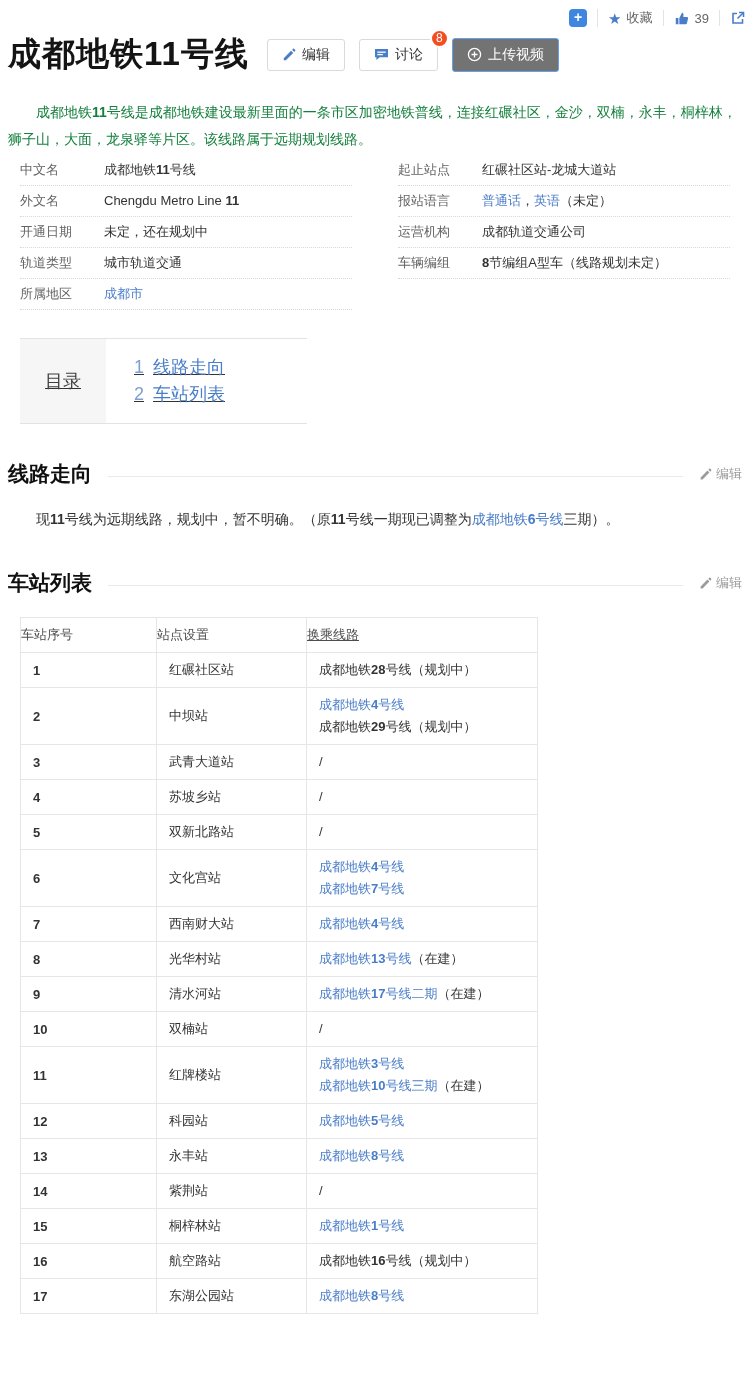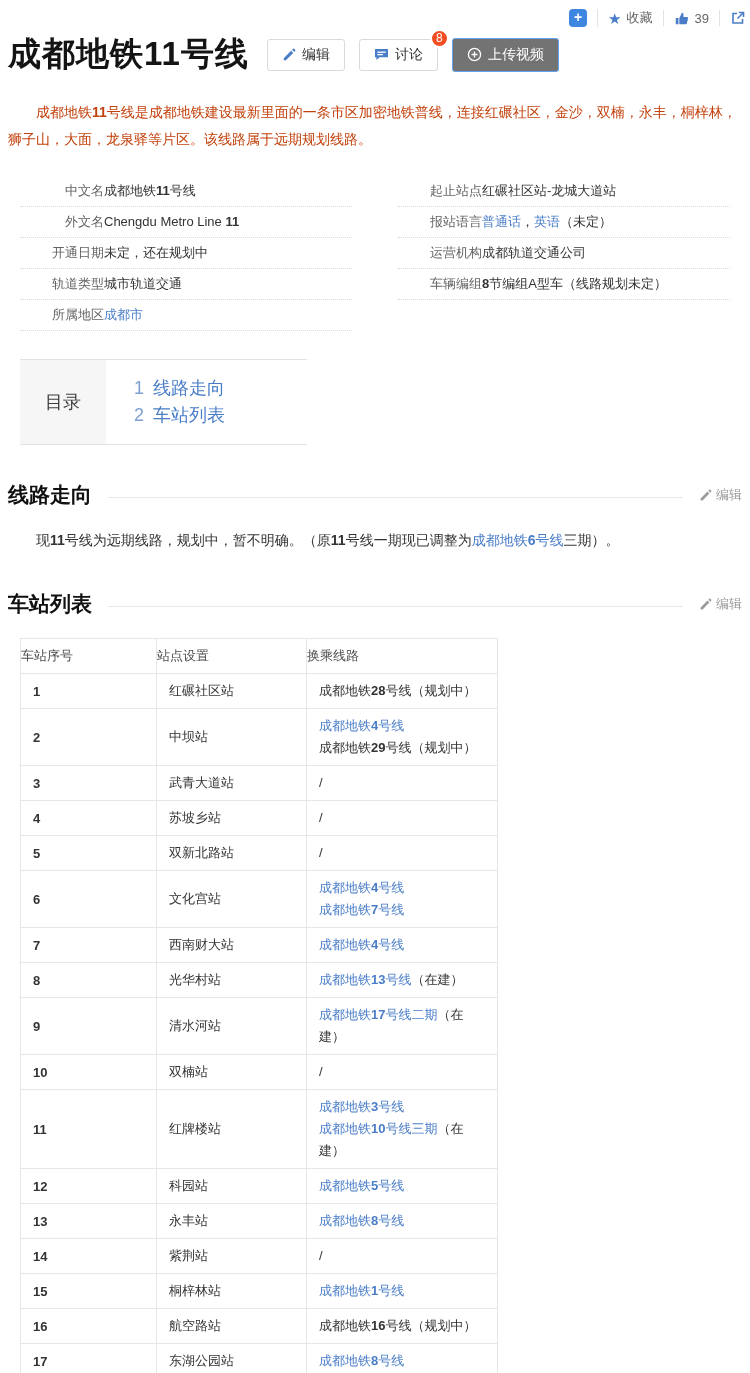--- a/index.html
+++ b/index.html
@@ -38,33 +38,33 @@
   .btn-wrap { position: relative; margin-right: 14px; }
   .badge {
     position: absolute; top: -10px; right: -11px;
     min-width: 19px; height: 19px; padding: 0 4px;
     background: #f34d22; border: 2px solid #fff; border-radius: 10px;
     color: #fff; font-size: 12px; line-height: 15px; text-align: center;
   }
   .btn-upload { background: #737373; border: 1px solid #64a1f0; color: #fff; padding: 7px 14px; }
 
   
-  .lead { margin: 22px 8px 0 8px; font-size: 14px; line-height: 27px; color: #c2410c; text-indent: 2em; }
-
-  
-  .infobox { display: flex; margin: 23px 20px 0 20px; gap: 46px; text-align: right; }
+  .lead { margin: 22px 8px 0 8px; font-size: 14px; line-height: 27px; color: #15803d; text-indent: 2em; }
+
+  
+  .infobox { display: flex; margin: 2px 20px 0 20px; gap: 46px; }
   .infobox-col { flex: 1; }
   .info-row { display: flex; border-bottom: 1px dotted #d9d9d9; padding: 6px 0; font-size: 13px; line-height: 18px; }
   .info-label { width: 84px; flex: none; color: #636363; }
   .info-value { color: #333; }
 
   .lnk { color: #4a7dc8; cursor: pointer; text-decoration: none; }
 
   
-  .toc { display: flex; width: 287px; margin: 28px 0 0 20px; border-top: 1px solid #e3e3e3; border-bottom: 1px solid #e3e3e3; }
+  .toc { display: flex; width: 287px; margin: 28px 0 0 20px; border-top: 1px solid #e3e3e3; border-bottom: 1px solid #e3e3e3; text-decoration: underline; }
   .toc-title { width: 86px; background: #f6f6f6; display: flex; align-items: center; justify-content: center; font-size: 18px; color: #3d3d3d; }
   .toc-list { padding: 15px 0 15px 28px; }
   .toc-item { font-size: 18px; line-height: 27px; cursor: pointer; }
   .toc-num { color: #7d9fd0; margin-right: 9px; }
   .toc-label { color: #4a7dc8; }
 
   
   .section-head { display: flex; align-items: center; margin: 36px 8px 0 8px; }
   .section-title { font-size: 21px; font-weight: 700; color: #101010; white-space: nowrap; }
   .head-line { flex: 1; height: 0; border-top: 1px solid #e9e9e9; margin: 4px 16px 0 16px; }
@@ -74,21 +74,21 @@
 
   
   .station-table { border-collapse: collapse; margin: 20px 0 0 20px; table-layout: fixed; width: 477px; }
   .station-table th, .station-table td {
     border: 1px solid #e6e6e6; font-size: 13px; text-align: left;
     padding: 6px 12px; vertical-align: middle; font-weight: normal; color: #333;
   }
   .station-table th { color: #4d4d4d; padding: 8px 0; }
   .col-num { width: 136px; }
   .col-station { width: 150px; }
-  .col-transfer { width: 191px; }
+  .col-transfer { width: 231px; text-decoration: underline; }
   .transfer-line { line-height: 22px; }
   td b, .info-value b, .lead b, .section-para b { font-weight: bold; }
 
   svg { display: block; }
 </style>
 </head>
 <body>
 
 <div class="page">
 

